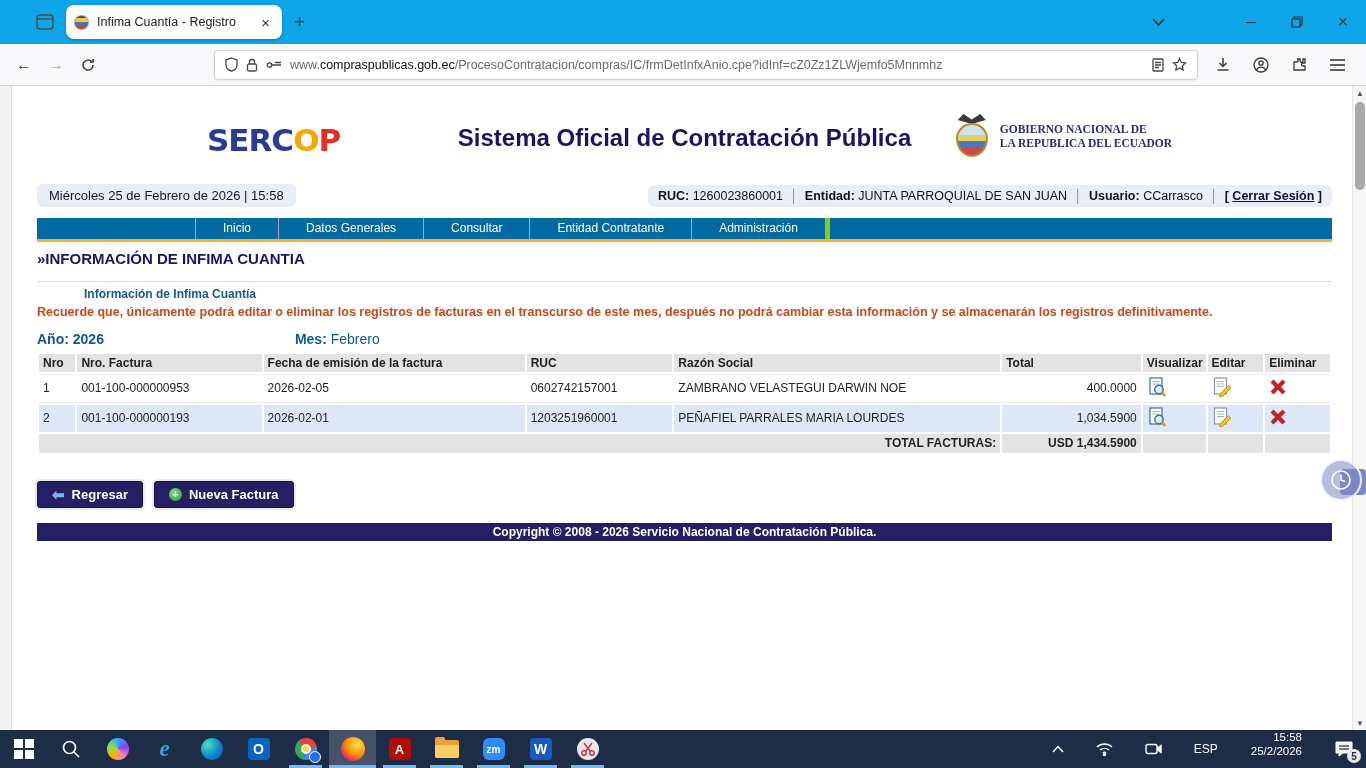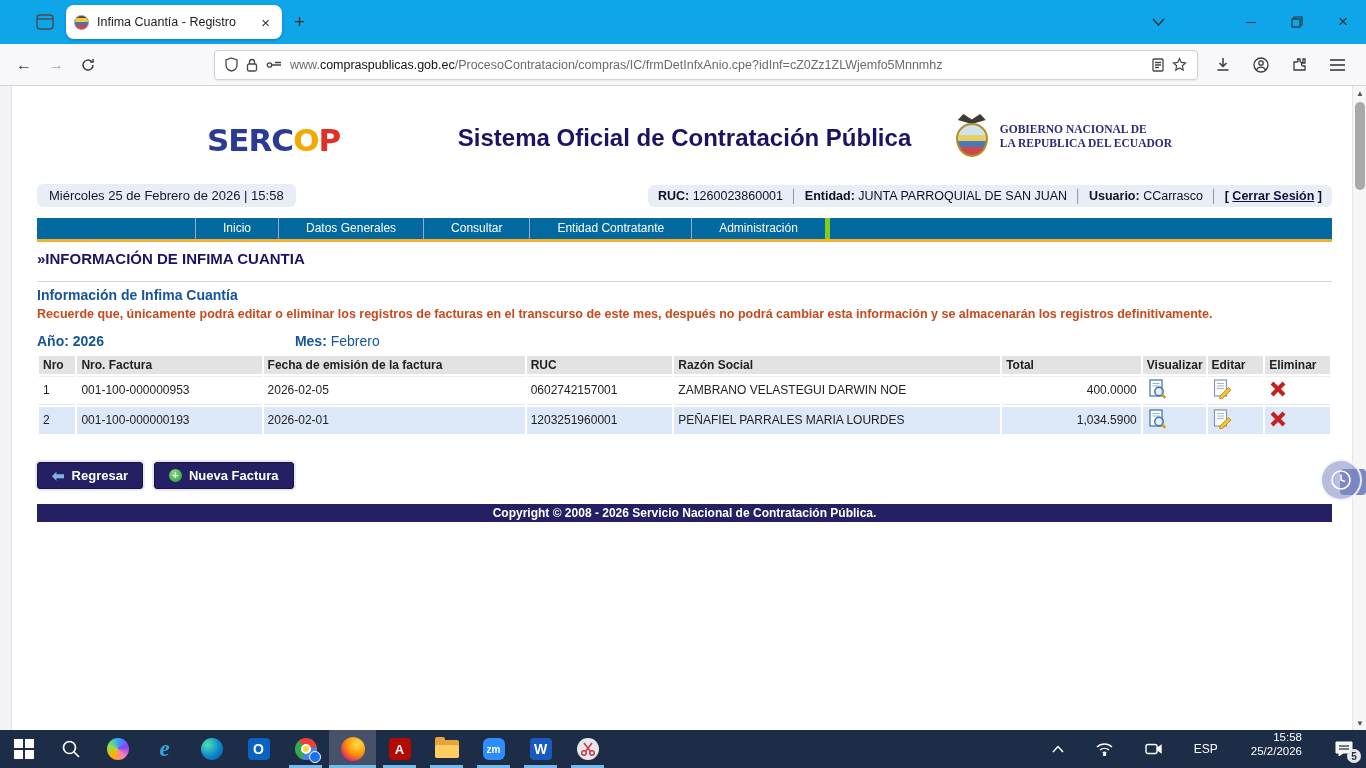--- a/index.html
+++ b/index.html
@@ -81,21 +81,21 @@
   
   .mainnav { margin-top:11px; height:21px; background:#0369a1; display:flex; align-items:stretch; padding-left:158px; }
   .mainnav .nav-item { color:#fff; font-size:12px; line-height:21px; padding:0 27px;
     border-left:1px solid #9aa4cf; }
   .mainnav .nav-item:last-child { border-right:5px solid #84cc16; }
   .goldbar { height:3px; background:#f2b230; }
 
   
   .breadcrumb { padding:8px 0 14px; font-size:15px; font-weight:bold; color:#1b1464;
     border-bottom:1px solid #d8d8d8; }
-  .section-title { margin-top:5px; font-size:14px; font-weight:bold; color:#15559a; }
+  .section-title { margin-top:5px; font-size:12px; font-weight:bold; color:#15559a;margin-left:47px; }
   .warning { margin-top:3px; font-size:12.5px; font-weight:bold; color:#c64a1c; line-height:1.4; }
   .year-row { margin:9px 0 5px; font-size:14px; color:#15559a; }
   .year-row .yr-block { display:inline-block; }
   .year-row .yr-year { width:218px; font-weight:bold; }
   .year-row .yr-mes-label { font-weight:bold;padding-left:36px; }
 
   
   table.inv { width:100%; border-collapse:separate; border-spacing:2px; table-layout:fixed; font-size:12px; }
   table.inv th { background:#e3e3e3; text-align:left; font-weight:bold; color:#222; padding:2px 4px; height:17px; }
   table.inv td { padding:2px 4px; height:25px; color:#222; vertical-align:middle; }
@@ -429,20 +429,27 @@
                     <polygon points="8,17 16.5,8.5 19,11 10.5,19.5 7.5,19.8" fill="#f2c12e" stroke="#b8860b" stroke-width="0.8"></polygon>
                   </svg>
             </span></td>
             <td><span class="cell-icon x-icon">
               <svg width="18" height="18" viewBox="0 0 18 18">
                     <line x1="3" y1="3" x2="15" y2="15" stroke-width="4"></line>
                     <line x1="15" y1="3" x2="3" y2="15" stroke-width="4"></line>
                   </svg>
             </span></td>
           </tr>
+          <tr class="total-row">
+            <td colspan="5" class="td-right">TOTAL FACTURAS:</td>
+            <td class="td-right">USD 1,434.5900</td>
+            <td></td>
+              <td></td>
+              <td></td>
+          </tr>
         </tbody>
       </table>
 
       <div class="btn-row">
         <button class="navy-btn">
           <span class="arrow-ic">⬅</span>
           <span>Regresar</span>
         </button>
         <button class="navy-btn">
           <span class="plus-ic">+</span>

